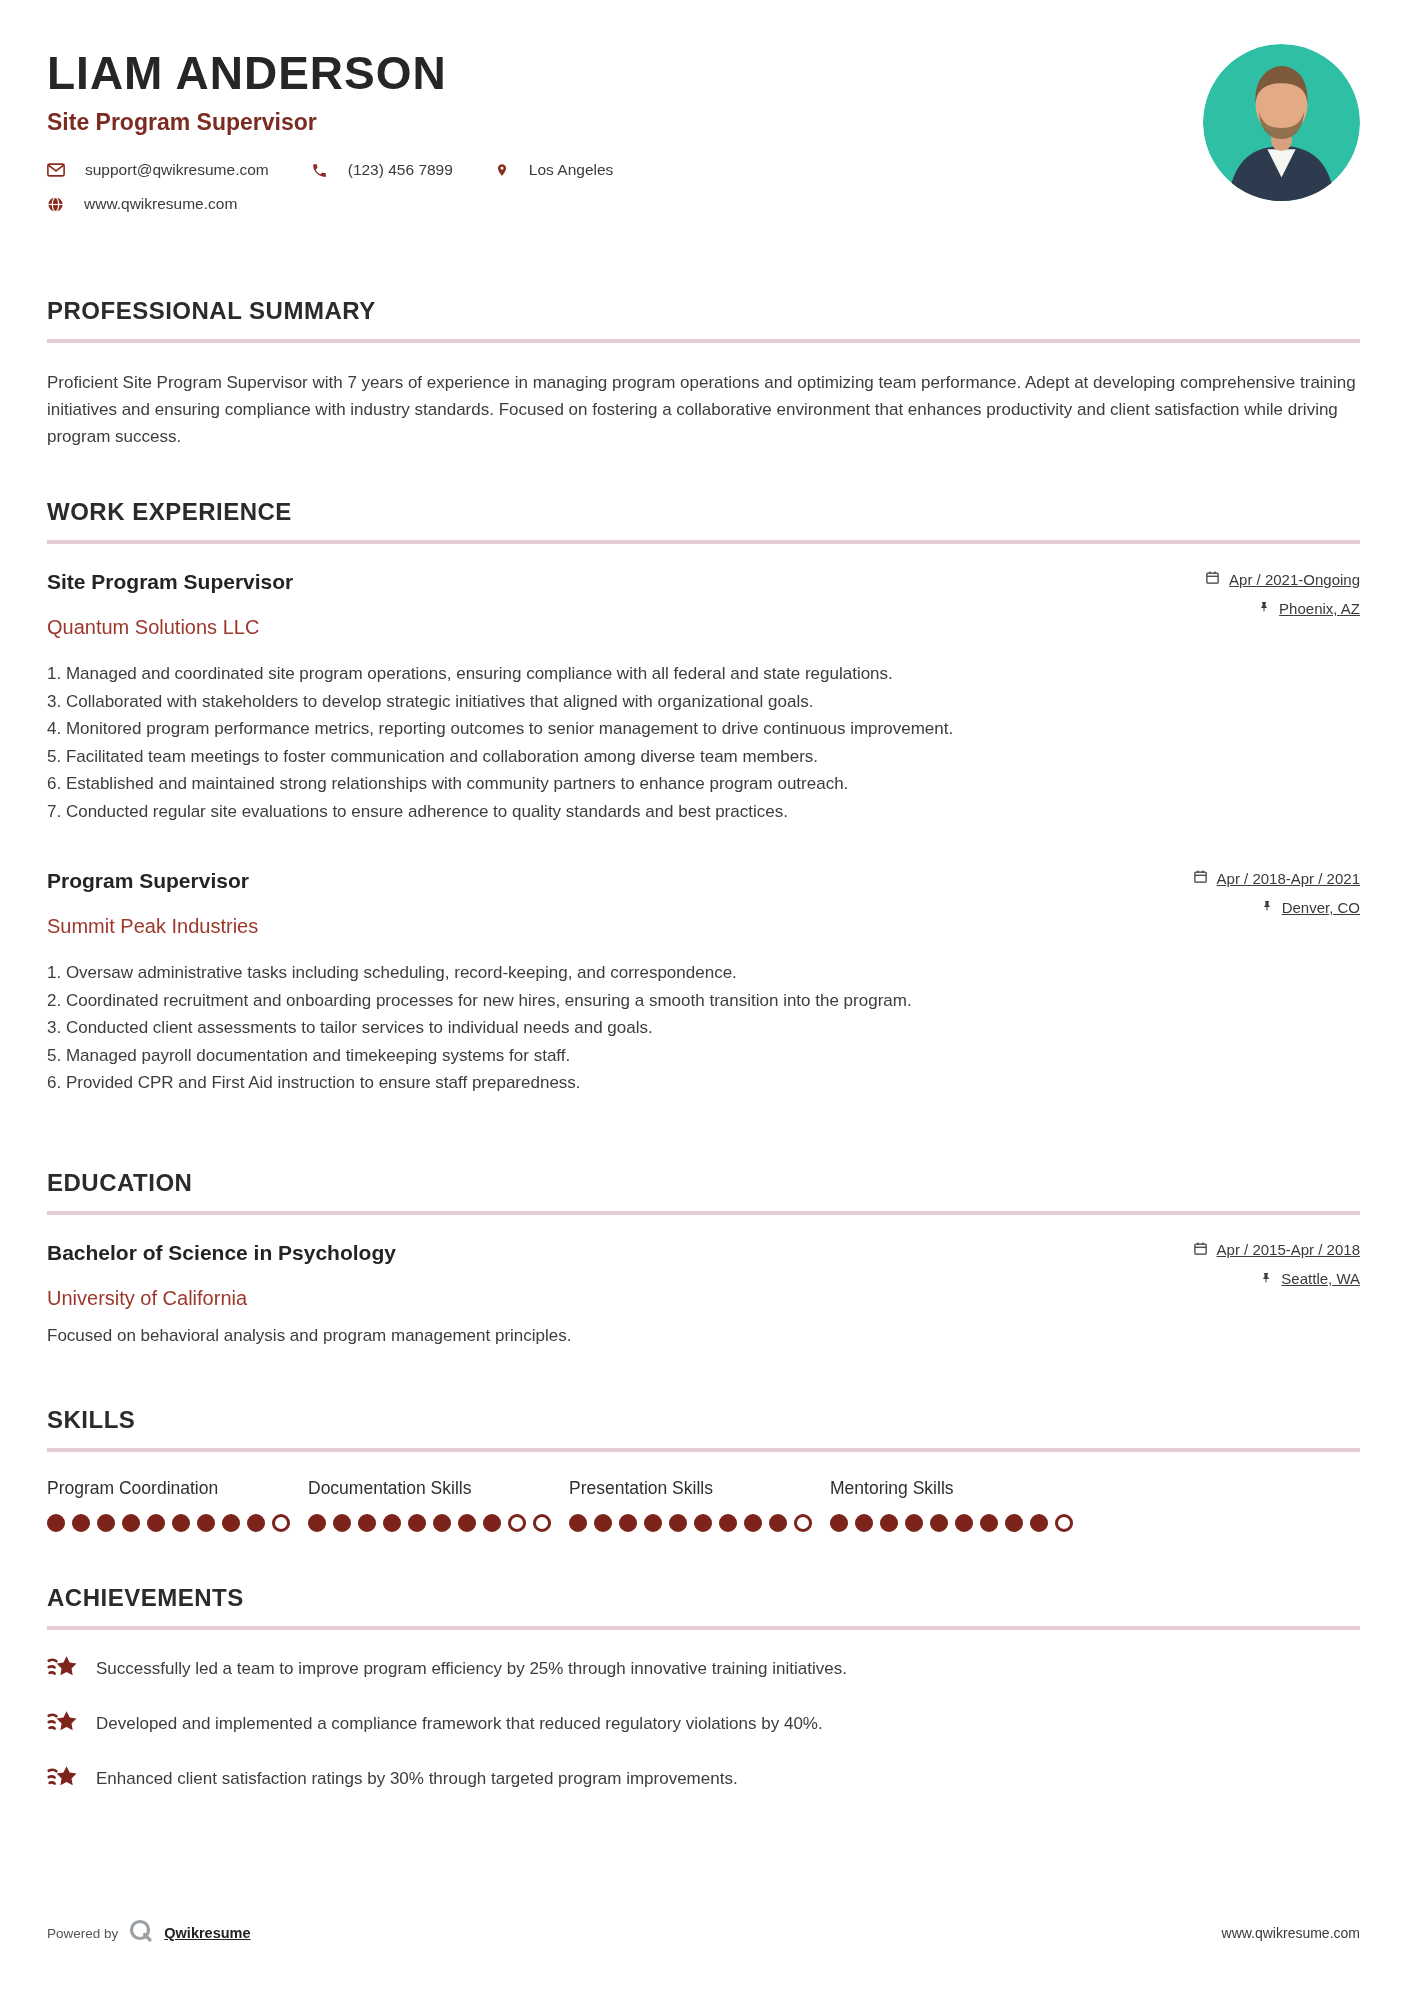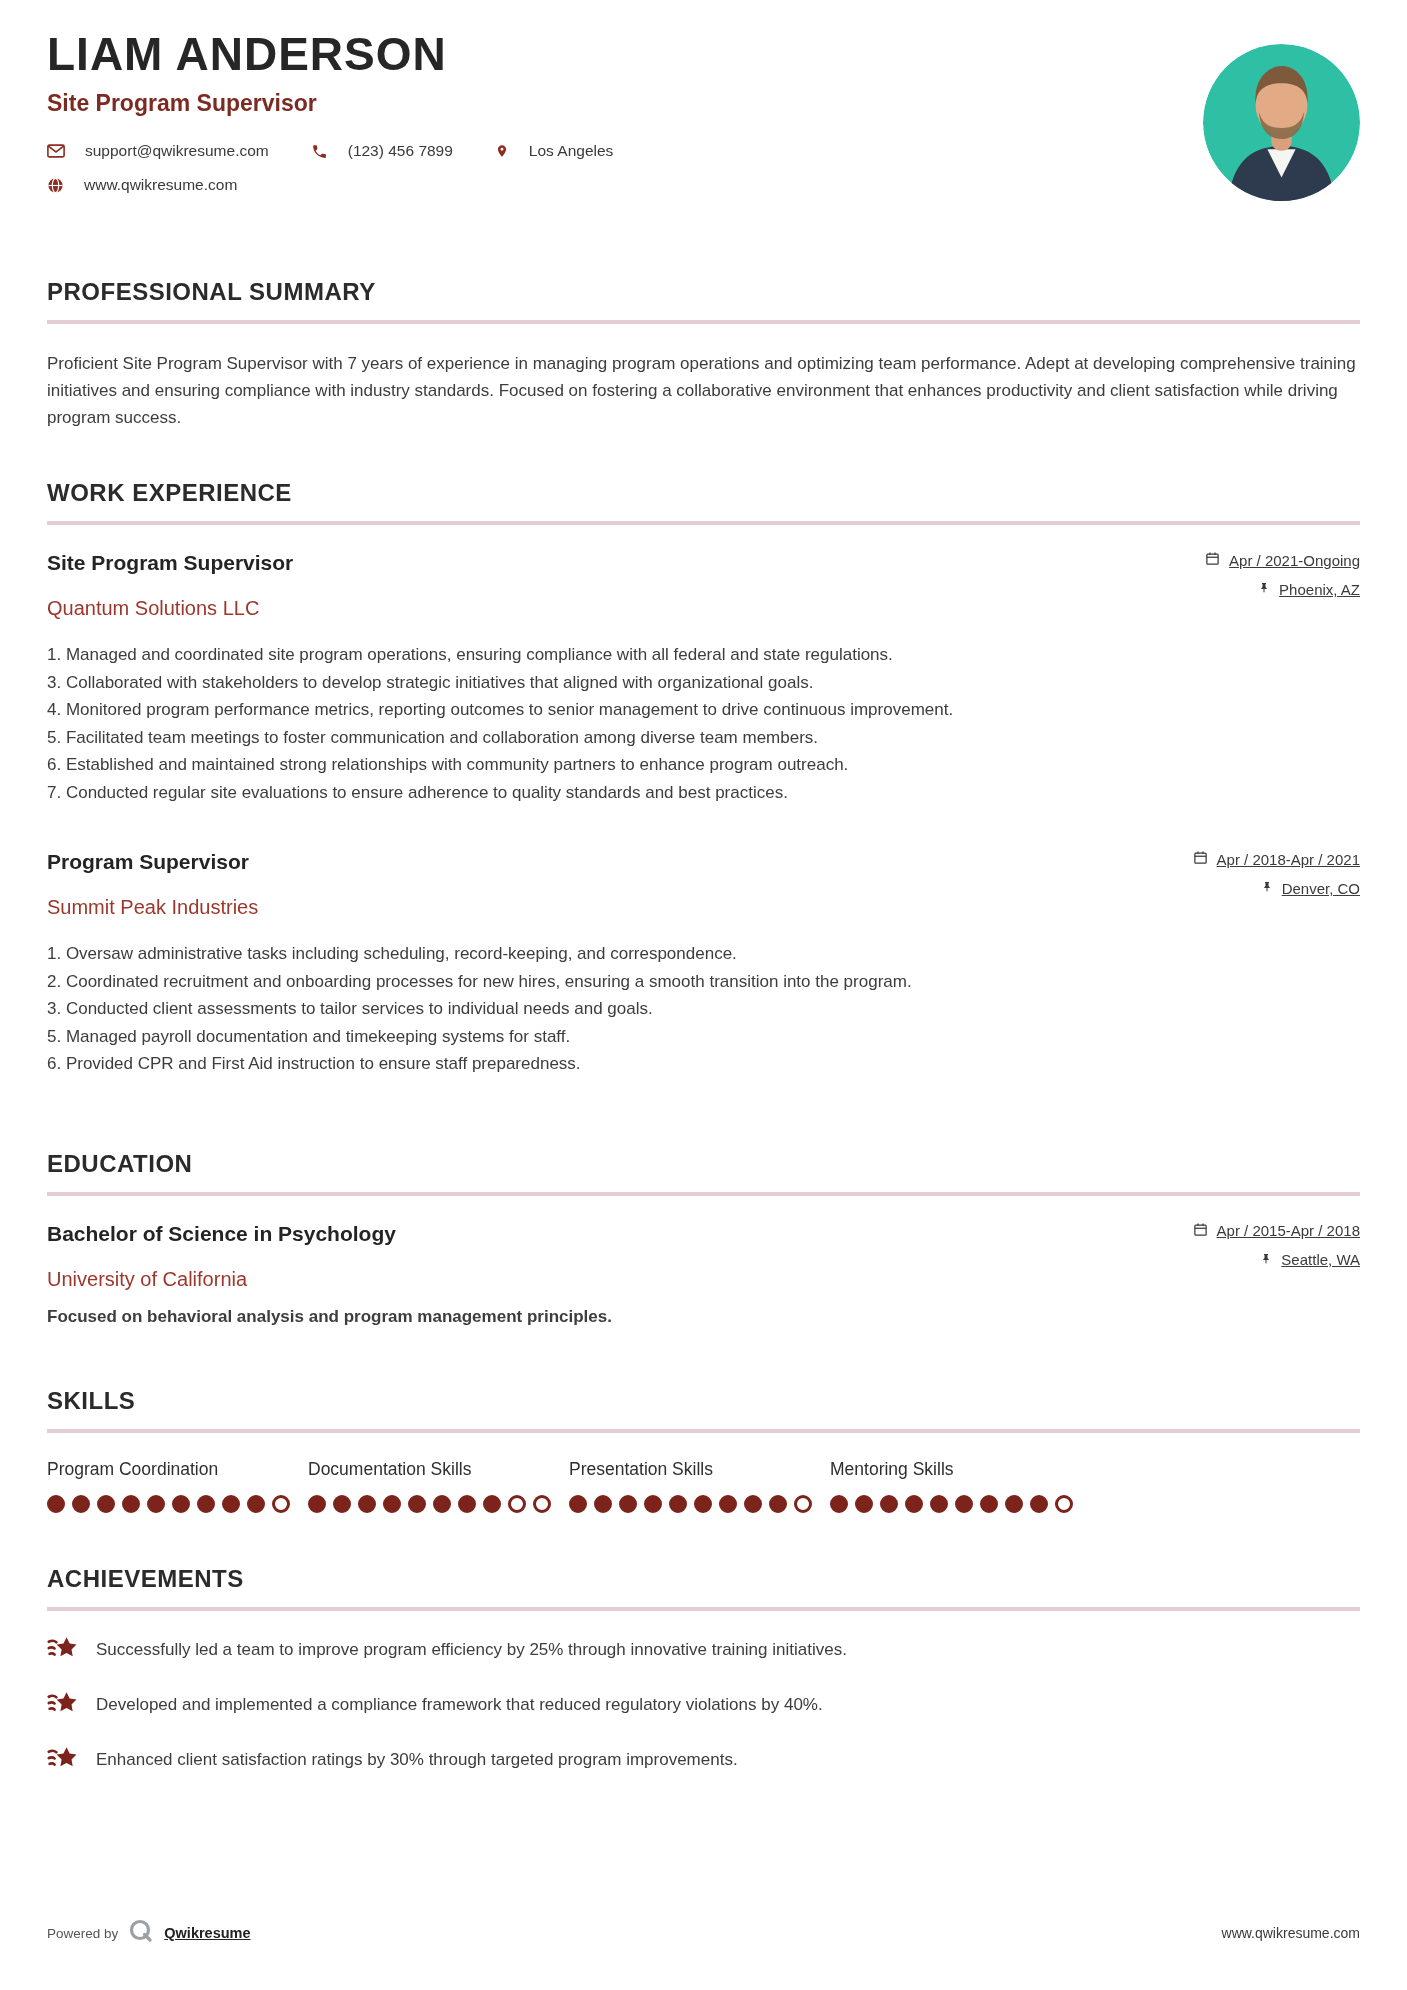--- a/index.html
+++ b/index.html
@@ -1,21 +1,21 @@
 <!DOCTYPE html>
 <html><head>
 <meta charset="utf-8">
 <style>
   * { margin:0; padding:0; box-sizing:border-box; }
   html,body { background:#ffffff; }
   body { font-family:"Liberation Sans", sans-serif; color:#3d3d3d; }
   .page { position:relative; width:1407px; height:1990px; background:#fff; padding:0 47px; overflow:hidden; }
 
   
-  .header { position:relative; padding-top:27px; }
+  .header { position:relative; padding-top:46px; }
   .name { font-size:46px; font-weight:800; letter-spacing:1px; color:#262626; }
   .job-title { font-size:23px; font-weight:600; color:#7c2b22; margin-top:9px; }
   .contact-row { display:flex; align-items:center; margin-top:25px; }
   .contact-row.second { margin-top:16px; }
   .contact-item { display:flex; align-items:center; gap:20px; font-size:15.5px; color:#3a3a3a; margin-right:42px; }
   .contact-item svg { display:block; }
   .photo-wrap { position:absolute; top:44px; right:0; width:157px; height:157px; border-radius:50%; overflow:hidden; }
   .photo-wrap svg { display:block; width:100%; height:100%; }
 
   
@@ -31,21 +31,21 @@
   .job-head { display:flex; justify-content:space-between; align-items:flex-start; }
   .job-title-text { font-size:21px; font-weight:600; color:#242424; }
   .job-company { font-size:20px; color:#9c372c; margin-top:22px; }
   .job-meta { text-align:right;text-decoration:underline; }
   .meta-line { display:flex; justify-content:flex-end; align-items:center; gap:9px; font-size:15px; color:#3a3a3a; }
   .meta-line + .meta-line { margin-top:11px; }
   .bullets { margin-top:21px; }
   .bullet { font-size:17px; line-height:27.5px; color:#3d3d3d; }
 
   .education-section { margin-top:72px; }
-  .edu-description { margin-top:16px; font-size:17px; color:#3d3d3d;font-weight:bold; }
+  .edu-description { margin-top:16px; font-size:17px; color:#3d3d3d; }
 
   .skills-section { margin-top:60px; }
   .skills-row { display:flex; margin-top:26px; }
   .skill-col { width:261px; }
   .skill-name { font-size:17.5px; color:#2f2f2f; }
   .skill-dots { display:flex; gap:7px; margin-top:15px; }
   .dot { width:18px; height:18px; border-radius:50%; border:3px solid #7c241b; background:#fff; }
   .dot.filled { background:#7c241b; }
 
   .achievements-section { margin-top:52px; }

